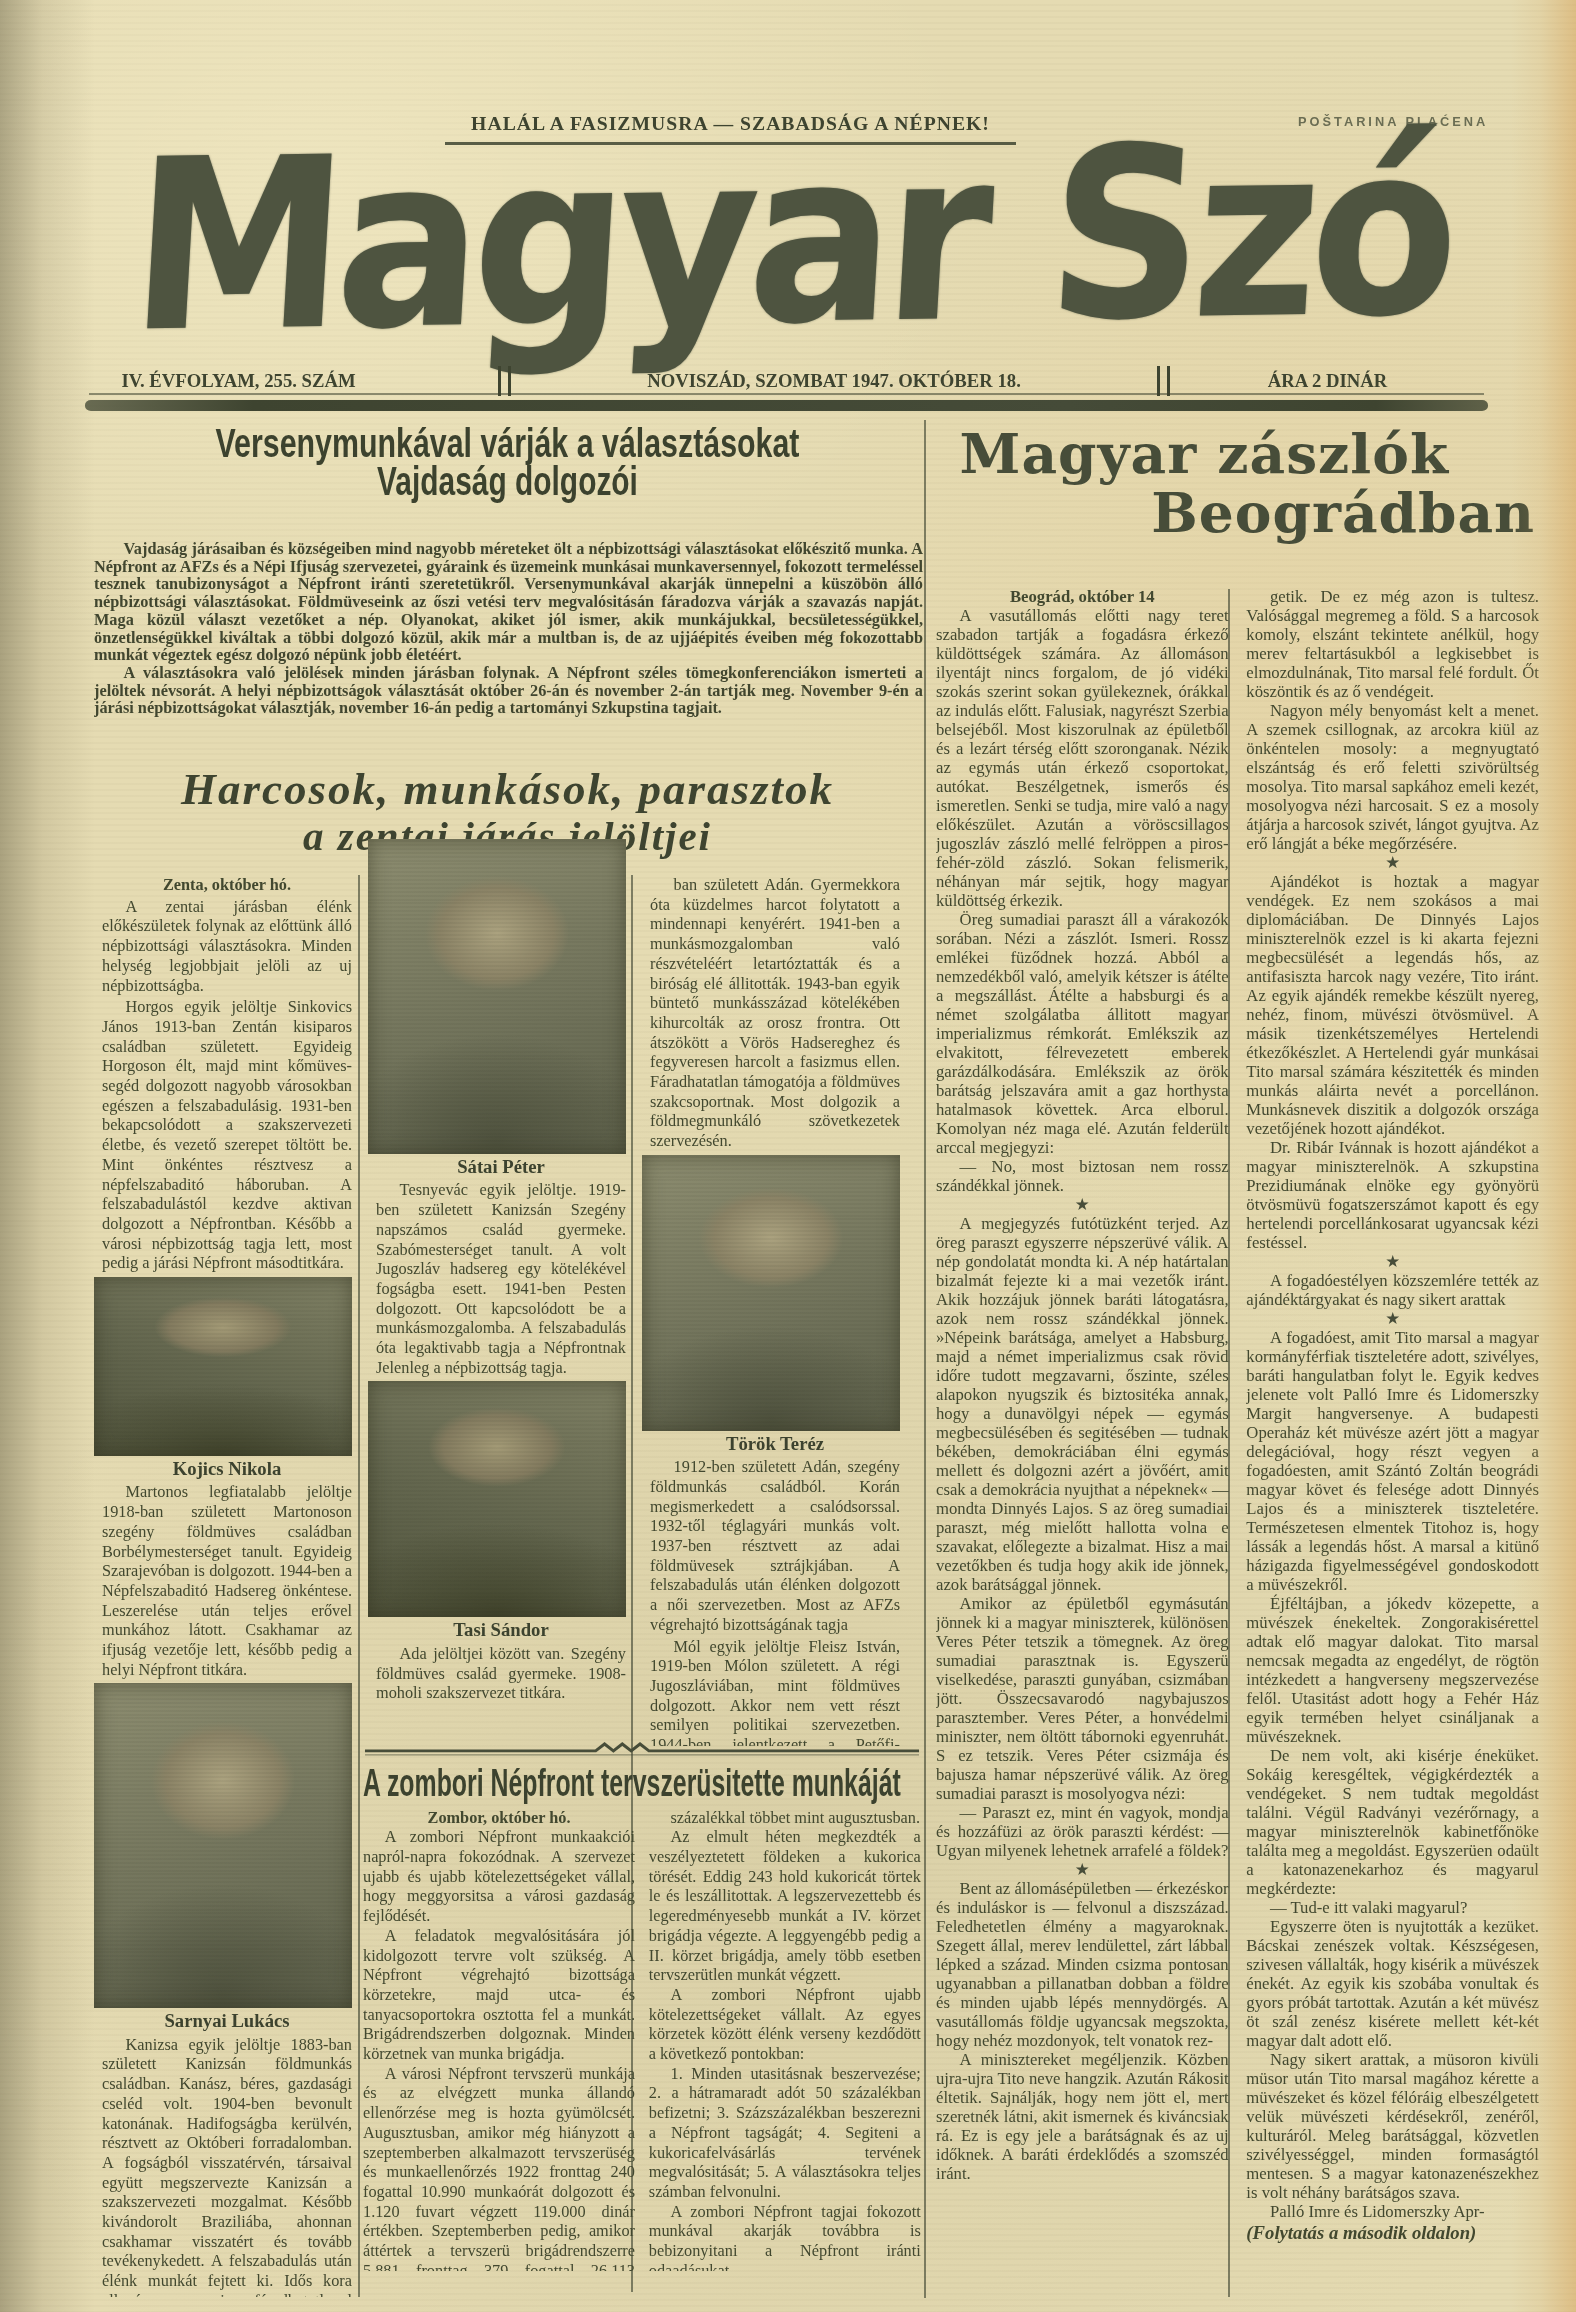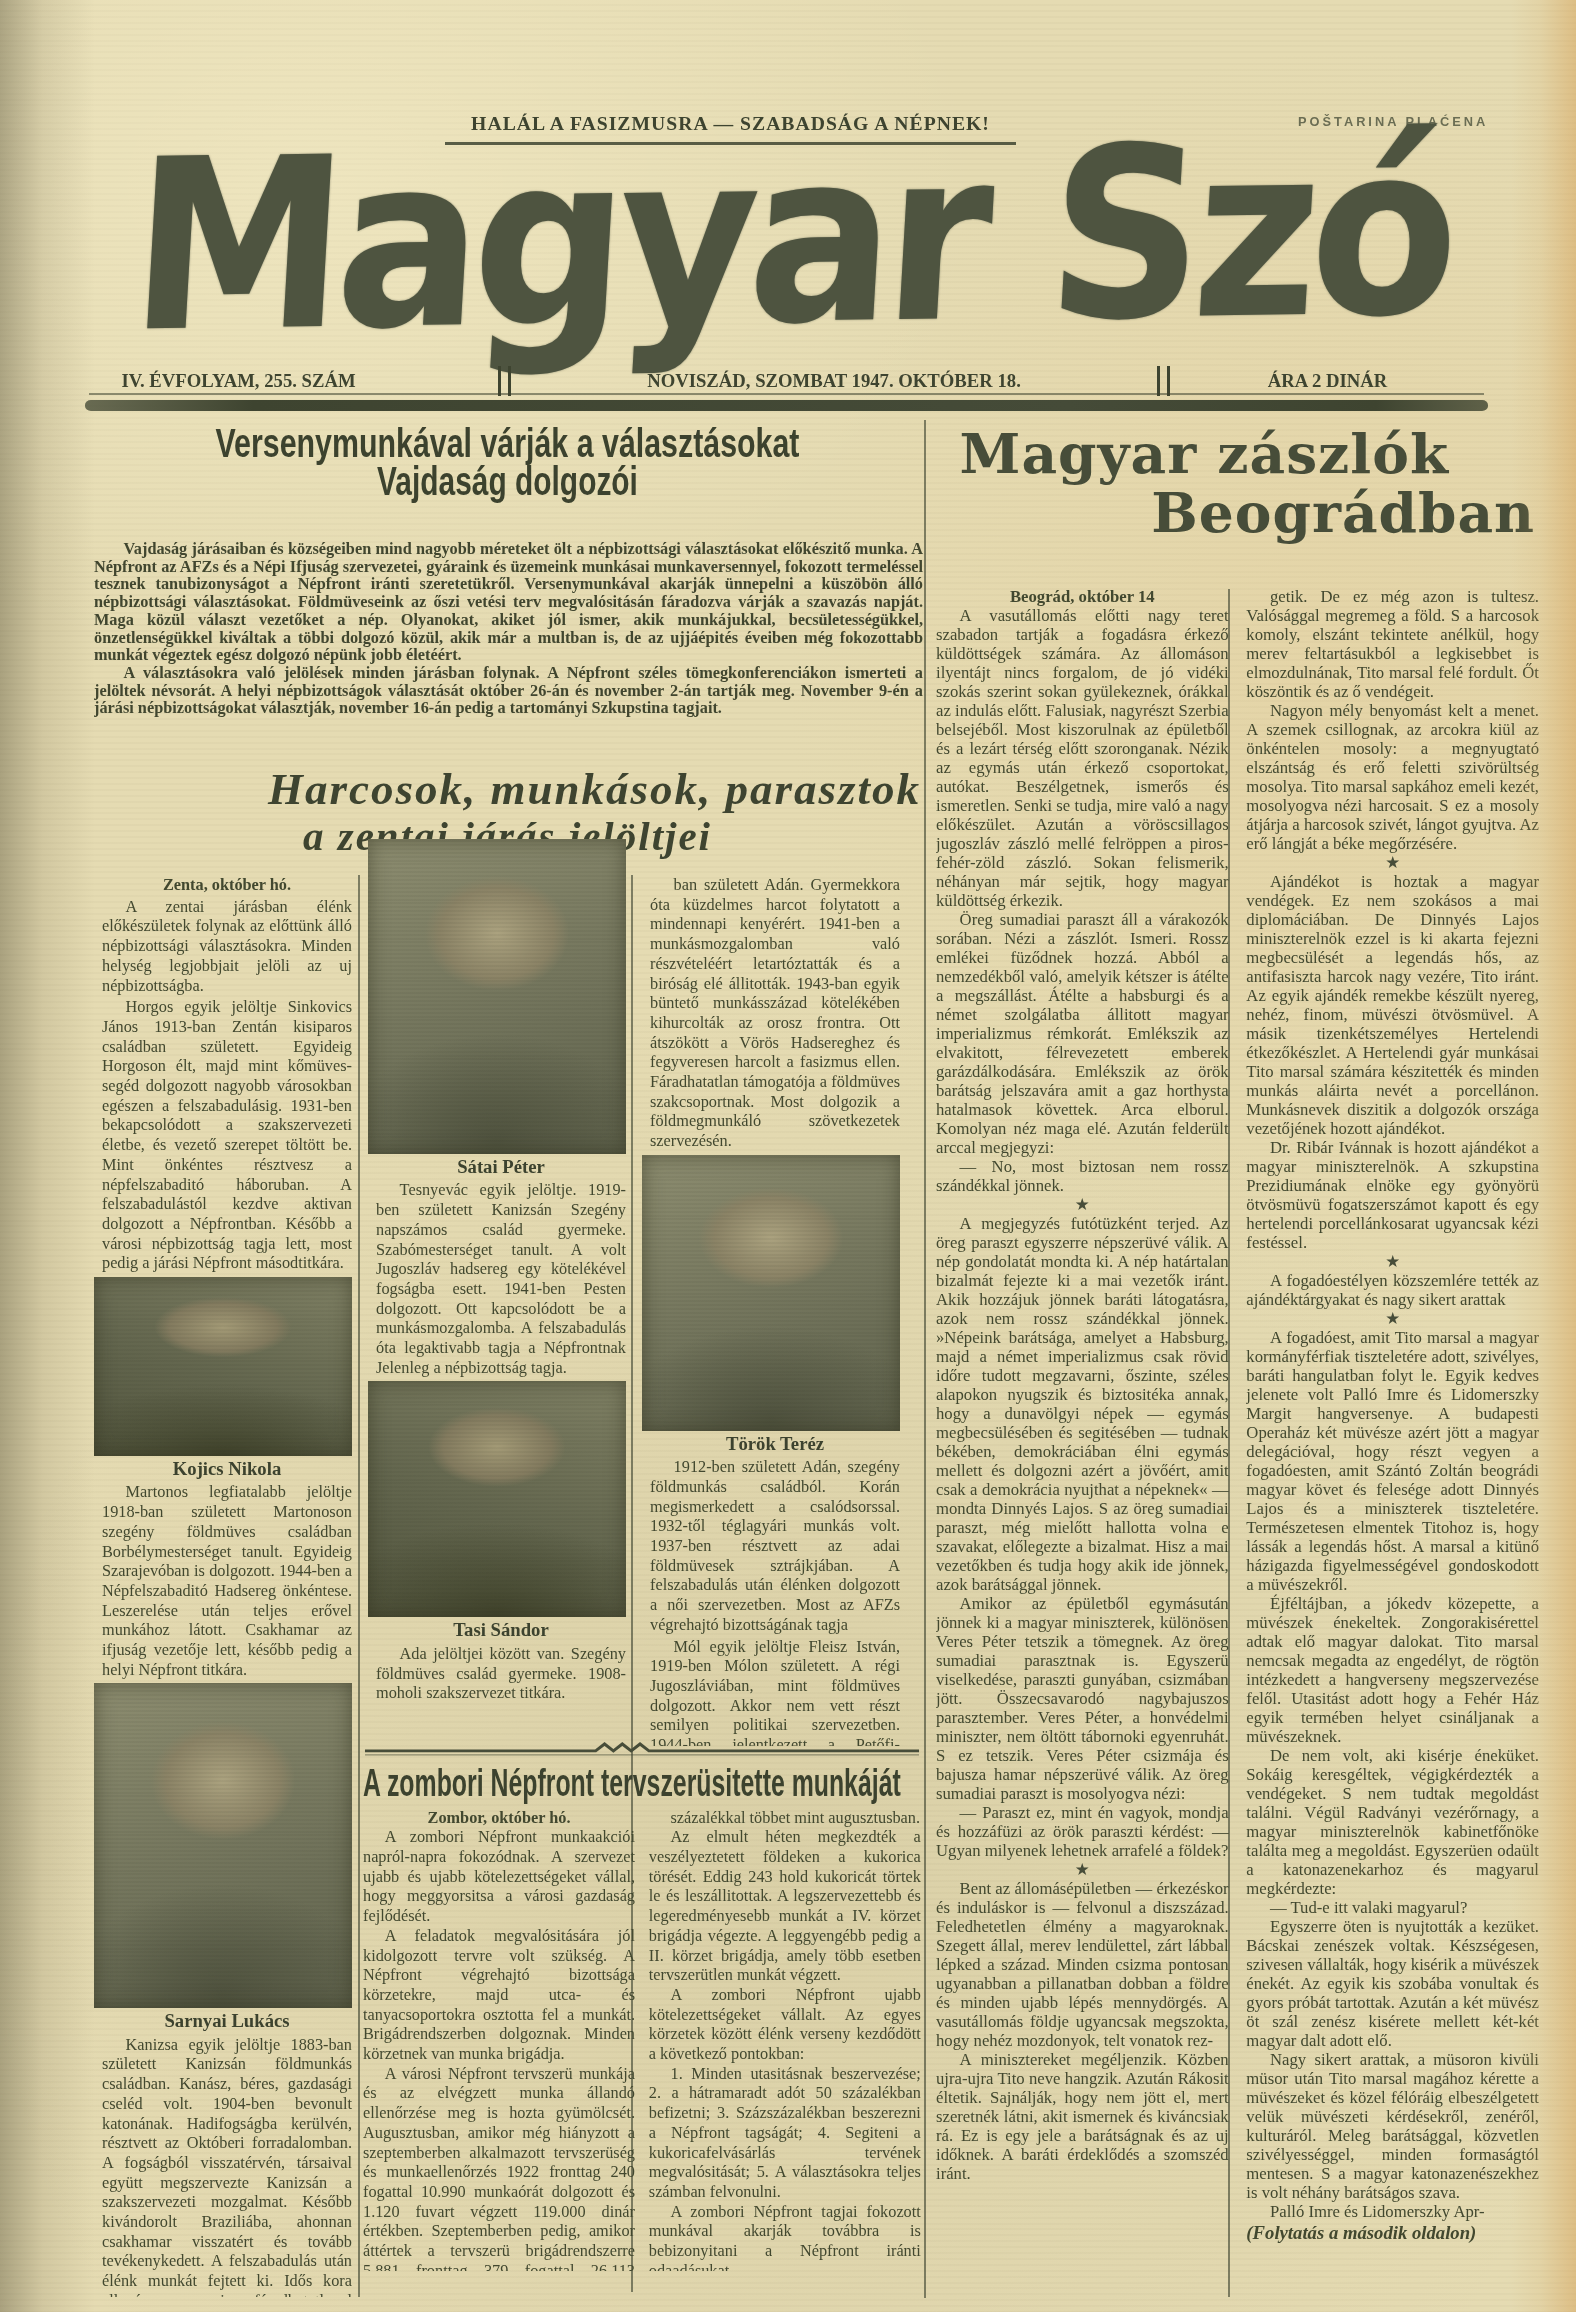--- a/index.html
+++ b/index.html
@@ -48,21 +48,21 @@
   #div-r{left:1228px;top:589px;height:1708px;}
 
   
   .lead-h{position:absolute;left:94px;top:424px;width:827px;text-align:center;color:#3c422e;}
   .lead-h .l1{font:bold 33px/1.15 "Liberation Sans",sans-serif;transform:scale(.92,1.25);transform-origin:center;}
   .lead-h .l2{font:bold 32.5px/1.2 "Liberation Sans",sans-serif;transform:scale(.92,1.25);transform-origin:center;}
   .beo-h{position:absolute;left:936px;top:426px;width:603px;color:#474d39;}
   .beo-h .l1{font:bold 55px/1.0 "DejaVu Serif",serif;padding-left:23.6px;letter-spacing:1px;}
   .beo-h .l2{font:bold 55px/1.15 "DejaVu Serif",serif;text-align:right;padding-right:3.9px;letter-spacing:1px;}
   .zentai-h{position:absolute;left:94px;top:766px;width:827px;text-align:center;color:#3e4430;}
-  .zentai-h .l1{font:bold italic 45px/1.05 "Liberation Serif",serif;letter-spacing:2px;text-align:right;}
+  .zentai-h .l1{font:bold italic 45px/1.05 "Liberation Serif",serif;letter-spacing:2px;}
   .zentai-h .l2{font:bold italic 41px/1.15 "Liberation Serif",serif;letter-spacing:2px;}
   .zom-h{margin:3.9px 0 7.9px 0;font:bold 29.6px/1.15 "Liberation Sans",sans-serif;color:#3c422e;
     transform:scale(.84,1.3);transform-origin:left center;white-space:nowrap;}
 
   
   .lead-body{position:absolute;left:94px;top:540px;width:829px;height:225px;overflow:hidden;
     font:bold 16.3px/17.7px "Liberation Serif",serif;text-align:justify;color:#41462f;}
   .lead-body p{margin:0;text-indent:29.6px;}
   .ncol{position:absolute;overflow:hidden;font:16.3px/19.7px "Liberation Serif",serif;
     text-align:justify;color:#42482f;}

